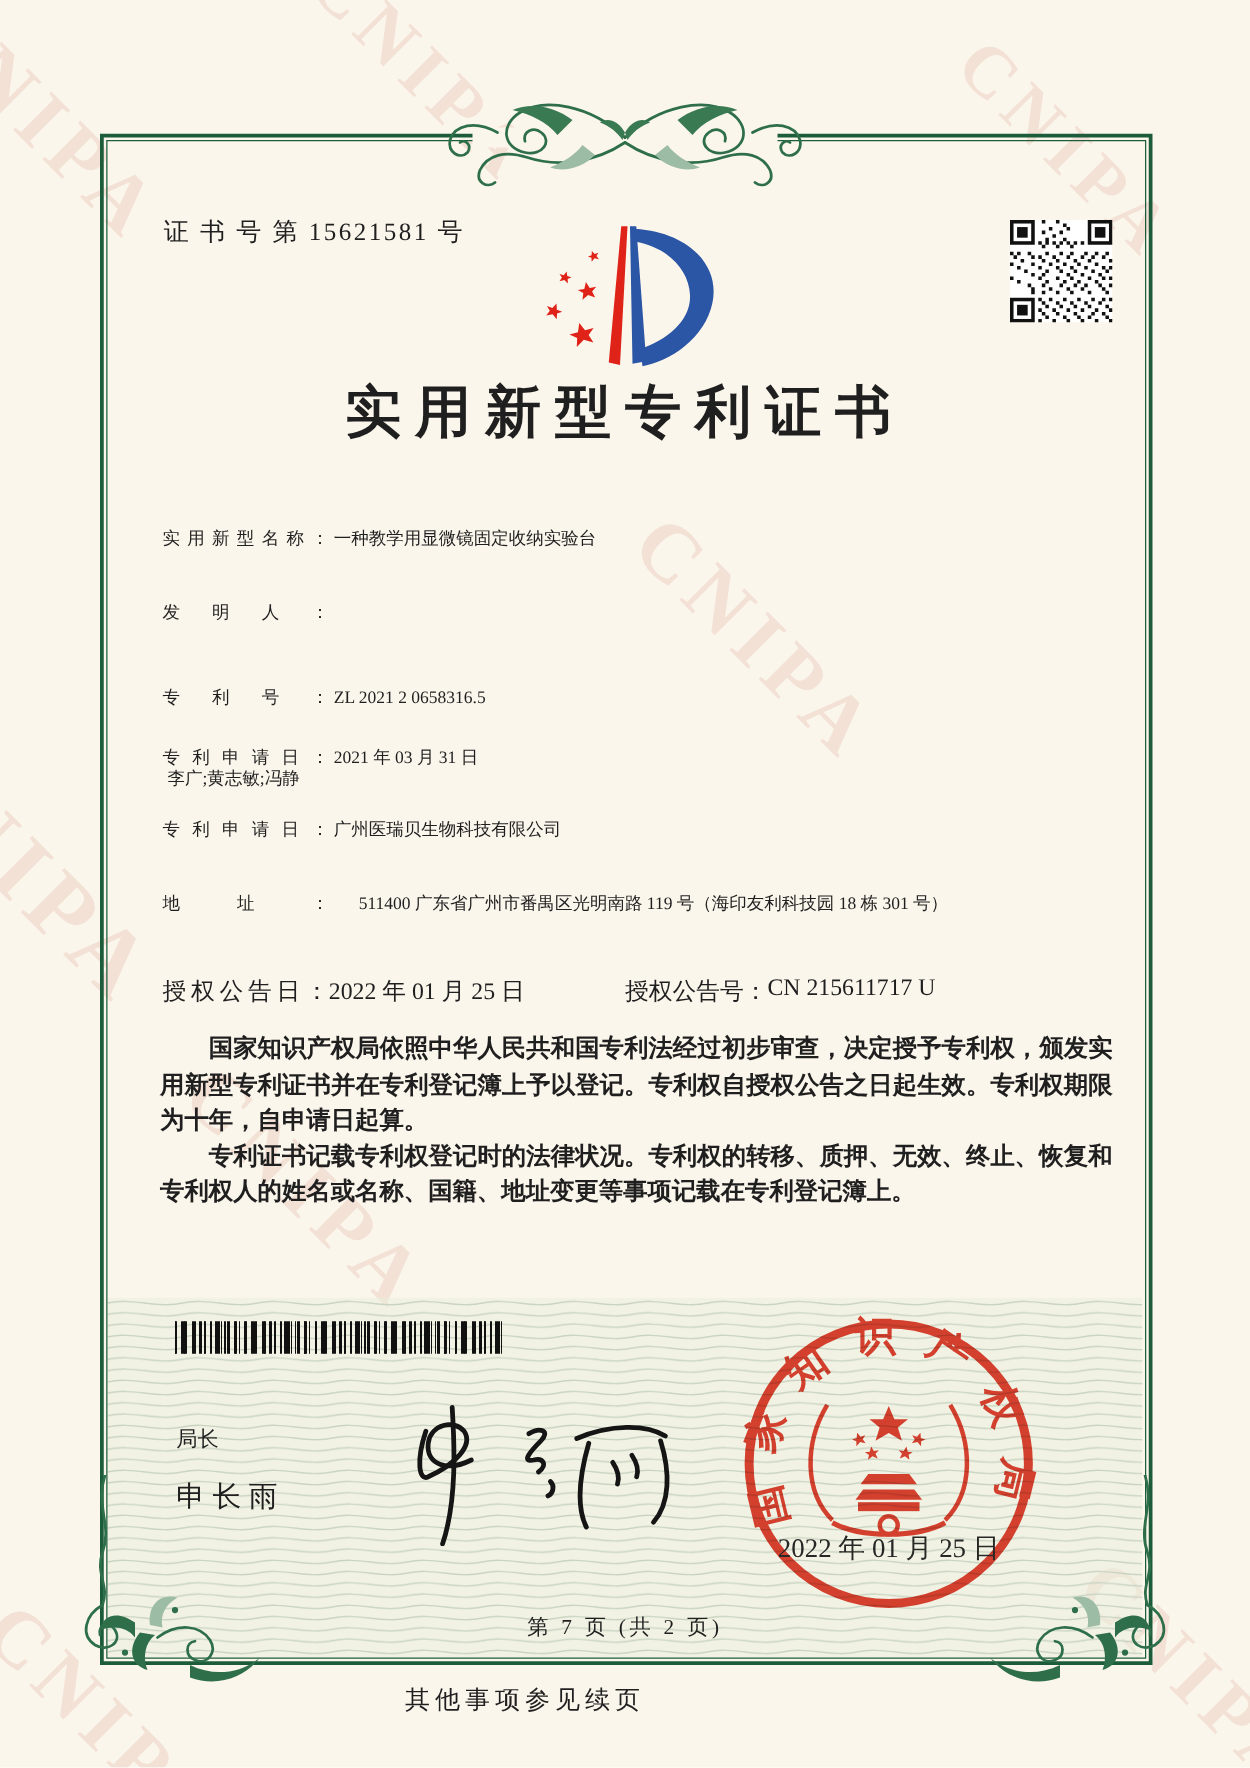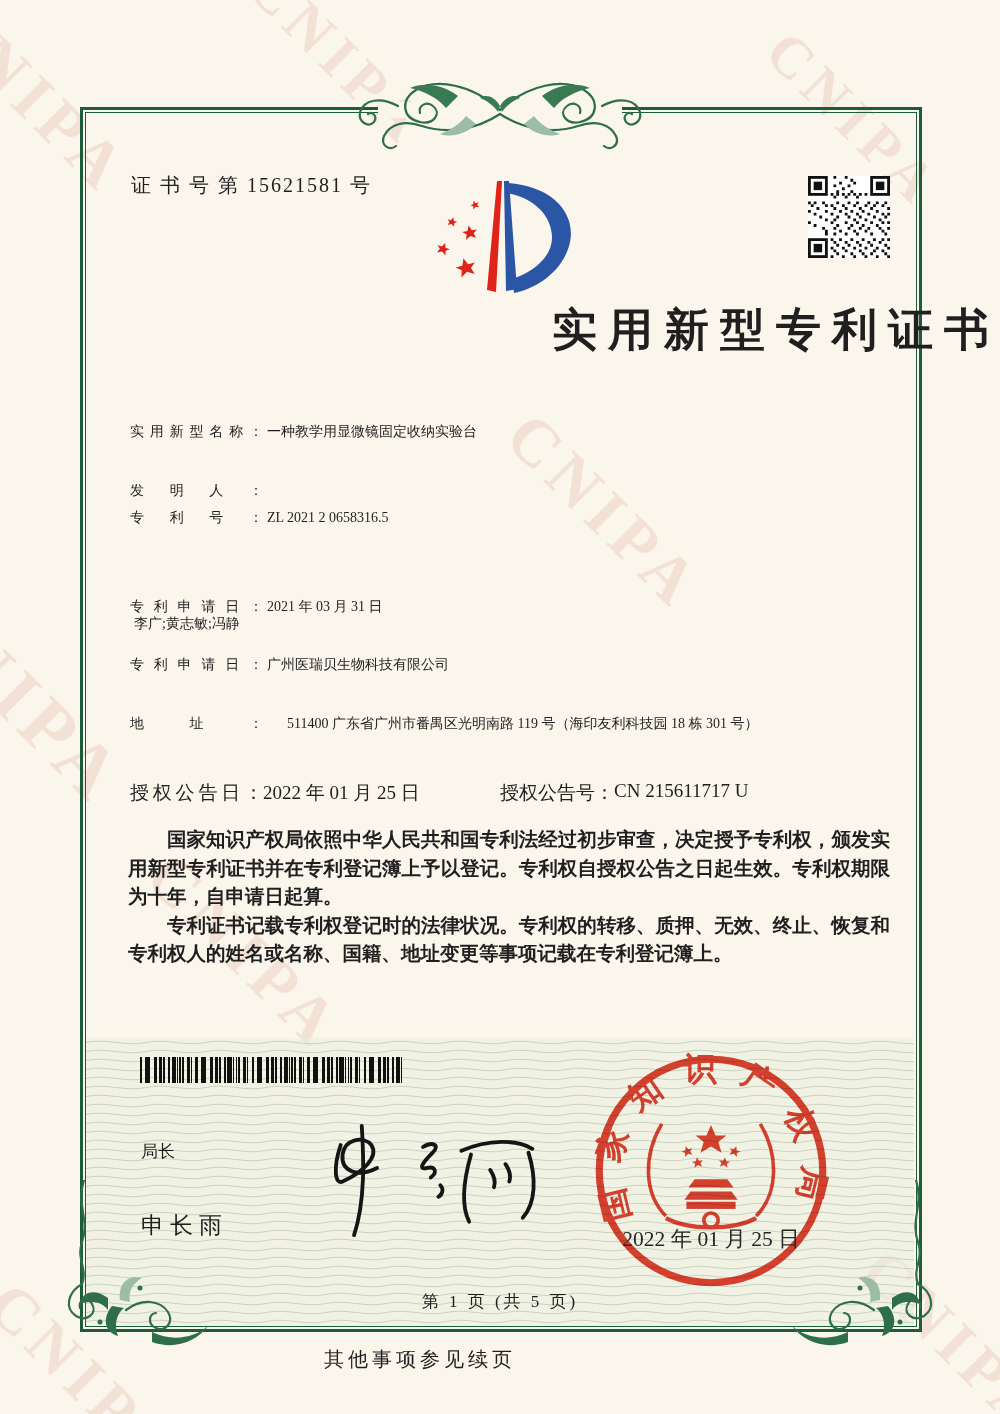--- a/index.html
+++ b/index.html
@@ -23,21 +23,21 @@
     border:3px solid #1d5c3a;z-index:2;
   }
   .frame-inner{position:absolute;inset:2px;border:1px solid #1d5c3a;}
   
   .guilloche{position:absolute;left:86px;top:1038px;z-index:2;}
   
   .cert-no{position:absolute;left:131px;top:172px;font-size:20px;letter-spacing:2px;z-index:4;}
   .qr{position:absolute;left:808px;top:176px;z-index:4;}
   .logo{position:absolute;left:425px;top:172px;z-index:4;}
   .title{
-    position:absolute;left:0;top:300px;width:1000px;text-align:right;
+    position:absolute;left:0;top:300px;width:1000px;text-align:center;
     font-size:45px;font-weight:bold;letter-spacing:11px;z-index:4;
   }
   
   .field{position:absolute;left:130px;width:660px;font-size:14px;line-height:28px;z-index:4;display:flex;}
   .lab{display:inline-block;width:133px;flex:0 0 133px;text-align:justify;text-align-last:justify;white-space:nowrap;}
   .val{display:block;width:600px;margin-left:4px;}
   .grant-row{position:absolute;left:130px;top:780px;width:720px;font-size:19px;z-index:4;display:flex;align-items:flex-end;}
   .grant-left{display:flex;width:370px;flex:0 0 370px;}
   .grant-right{display:flex;}
   
@@ -45,21 +45,21 @@
   .body-text p{margin:0;text-indent:2em;font-weight:bold;}
   
   .barcode{
     position:absolute;left:140px;top:1057px;width:262px;height:26px;z-index:4;
     background-image:
       repeating-linear-gradient(90deg,#101010 0 2px,rgba(0,0,0,0) 2px 5px,#101010 5px 8px,rgba(0,0,0,0) 8px 9px,#101010 9px 10px,rgba(0,0,0,0) 10px 14px),
       repeating-linear-gradient(90deg,#101010 0 1px,rgba(0,0,0,0) 1px 7px,#101010 7px 9px,rgba(0,0,0,0) 9px 16px);
   }
   
   .signer-role{position:absolute;left:141px;top:1140px;font-size:17px;font-family:"Liberation Sans","DejaVu Sans",sans-serif;z-index:4;}
-  .signer-name{position:absolute;left:141px;top:1210px;font-size:23px;letter-spacing:6px;font-family:"Liberation Sans","DejaVu Sans",sans-serif;z-index:4;}
+  .signer-name{position:absolute;left:141px;top:1182px;font-size:23px;letter-spacing:6px;font-family:"Liberation Sans","DejaVu Sans",sans-serif;z-index:4;}
   .signature{position:absolute;left:300px;top:1122px;z-index:5;}
   
   .seal{position:absolute;left:588px;top:1048px;z-index:5;mix-blend-mode:multiply;}
   
   .page-indicator{position:absolute;left:0;top:1290px;width:1000px;text-align:center;font-size:17px;letter-spacing:3px;z-index:4;}
   .footer-note{position:absolute;left:0;top:1346px;width:840px;text-align:center;font-size:20px;letter-spacing:4px;z-index:4;}
   .ornament{z-index:3;}
   .corner-right{transform:scaleX(-1);}
 </style>
 </head>
@@ -184,21 +184,21 @@
   <div class="title">实用新型专利证书</div>
 
   <div class="field" style="top:418px;">
     <span class="lab">实用新型名称：</span>
     <span class="val">一种教学用显微镜固定收纳实验台</span>
   </div>
   <div class="field" style="top:477px;flex-direction:column;">
     <span class="lab">发明人：</span>
     <span class="val">李广;黄志敏;冯静</span>
   </div>
-  <div class="field" style="top:504px;align-items:flex-end;">
+  <div class="field" style="top:545px;align-items:flex-end;">
     <span class="lab">专利号：</span>
     <span class="val">ZL 2021 2 0658316.5</span>
   </div>
   <div class="field" style="top:593px;">
     <span class="lab">专利申请日：</span>
     <span class="val">2021 年 03 月 31 日</span>
   </div>
   <div class="field" style="top:651px;">
     <span class="lab">专利申请日：</span>
     <span class="val">广州医瑞贝生物科技有限公司</span>
@@ -265,16 +265,16 @@
       <g fill="none" stroke="#df3322">
         <circle cx="120" cy="168" r="7" stroke-width="3.5"></circle>
         <path d="M72,74 C54,104 54,142 76,164" stroke-width="3.5"></path>
         <path d="M168,74 C186,104 186,142 164,164" stroke-width="3.5"></path>
         <path d="M76,166 C98,178 142,178 164,166" stroke-width="4"></path>
       </g>
     </g>
     <text x="120" y="193" text-anchor="middle" font-size="21" fill="#2a2a2a" font-family="Liberation Serif, serif">2022 年 01 月 25 日</text>
   </svg>
 
-  <div class="page-indicator">第 1 页 (共 5 页)</div>
+  <div class="page-indicator">第 7 页 (共 2 页)</div>
   <div class="footer-note">其他事项参见续页</div>
 
 </div>
 
 </body></html>

